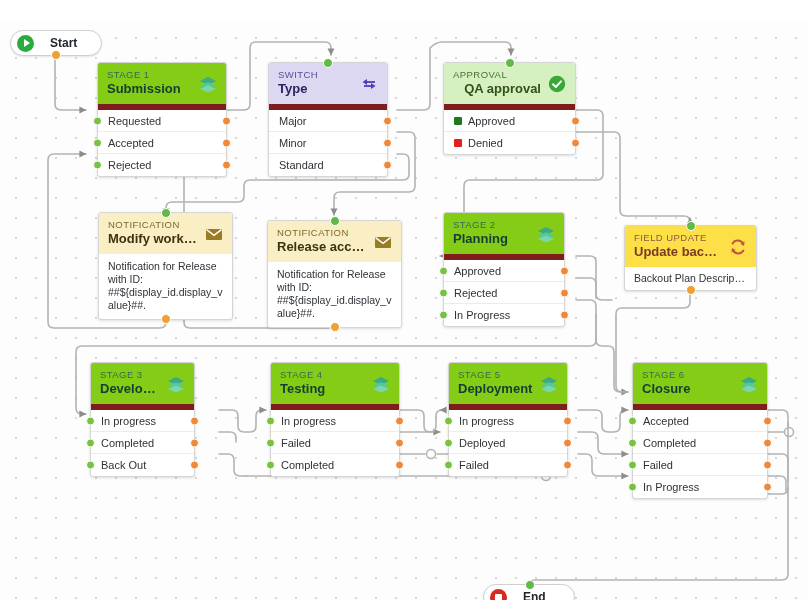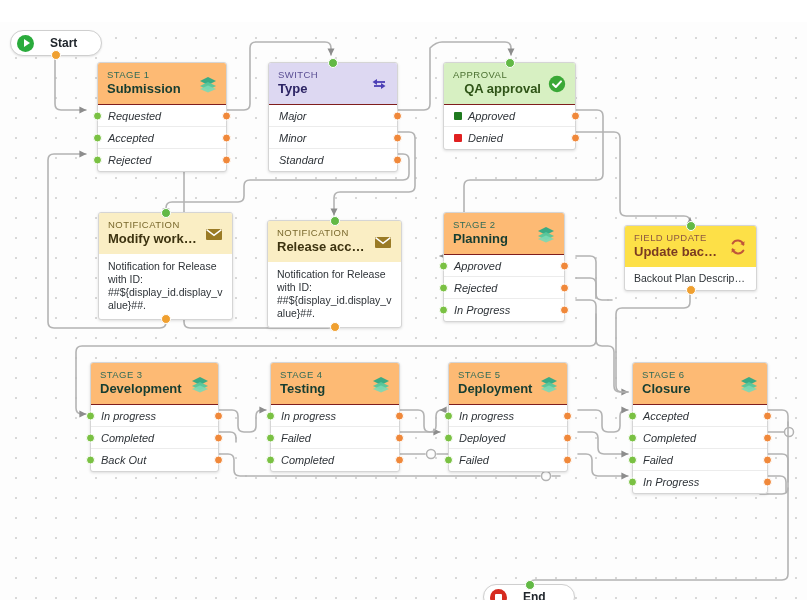--- a/index.html
+++ b/index.html
@@ -38,21 +38,21 @@
   .node{
     position:absolute;background:#fff;border:1px solid #d5d5d5;border-radius:3px;
     box-shadow:0 1px 3px rgba(0,0,0,.13);box-sizing:border-box;z-index:4;
   }
   .nhead{position:relative;padding:6px 34px 7px 9px;border-radius:2px 2px 0 0;}
   .ntype{font-size:9.5px;letter-spacing:.45px;line-height:12px;white-space:nowrap;}
   .ntitle{font-size:13px;font-weight:bold;line-height:16px;white-space:nowrap;
     overflow:hidden;text-overflow:ellipsis;}
   .nicon{position:absolute;right:8px;top:50%;transform:translateY(-50%);
     width:20px;height:20px;}
-  .rows{border-top:1px solid #7f1d1d;font-style:italic;}
+  .rows{border-top:6px solid #7f1d1d;}
   .row{position:relative;height:22px;display:flex;align-items:center;
     padding-left:10px;border-bottom:1px solid #ececec;box-sizing:border-box;}
   .row:last-child{border-bottom:none;}
   .rlbl{font-size:11px;color:#2e3338;line-height:12px;white-space:nowrap;}
   .body{padding:6px 8px 7px 9px;font-size:10.5px;line-height:13px;color:#2e3338;
     word-break:break-word;}
   .body.one{white-space:nowrap;overflow:hidden;text-overflow:ellipsis;padding:5px 9px;}
 
   
   .pin,.pout{position:absolute;width:9px;height:9px;border-radius:50%;
@@ -62,21 +62,21 @@
   .ptop{position:absolute;width:10px;height:10px;border-radius:50%;background:#62b945;
     border:1.5px solid #fff;box-sizing:border-box;left:50%;top:-5px;
     transform:translateX(-50%);z-index:6;}
   .pbot{position:absolute;width:10px;height:10px;border-radius:50%;background:#f0a030;
     border:1.5px solid #fff;box-sizing:border-box;left:50%;bottom:-5px;
     transform:translateX(-50%);z-index:6;}
   .pbot.start-p{background:#f0a030;}
   .sq{width:8px;height:8px;border-radius:1px;margin-right:6px;flex:none;}
 
   
-  .h-stage{background:#fdba74;}
+  .h-stage{background:#84cc16;}
   .h-stage .ntype{color:#2f6b57;}
   .h-stage .ntitle{color:#163d31;}
   .h-switch{background:#ddd8f2;}
   .h-switch .ntype{color:#5a4e93;}
   .h-switch .ntitle{color:#2c2464;}
   .h-approval{background:#d7f0c2;}
   .h-approval .ntype{color:#4a7030;}
   .h-approval .ntitle{color:#2f5417;text-align:right;}
   .h-notif{background:#faeec4;}
   .h-notif .ntype{color:#79682c;}
@@ -200,21 +200,21 @@
         <span class="pout"></span>
       </div>
       <div class="row">
         <span class="pin"></span>
         <span class="rlbl">Rejected</span>
         <span class="pout"></span>
       </div>
     </div>
   </div>
 
-  <div class="node" style="left:268px;top:40px;width:130px;">
+  <div class="node" style="left:268px;top:40px;width:120px;">
     <span class="ptop"></span>
     <div class="nhead h-switch">
       <div class="ntype">SWITCH</div>
       <div class="ntitle">Type</div>
       <span class="nicon">
         <svg viewBox="0 0 20 20" width="20" height="20">
           <path d="M8 5 L3.5 8 L8 11 Z" fill="#4b3fb5"></path>
           <path d="M7 8 L16 8" stroke="#4b3fb5" stroke-width="1.8" fill="none"></path>
           <path d="M12 9 L16.5 12 L12 15 Z" fill="#4b3fb5"></path>
           <path d="M13 12 L5 12" stroke="#4b3fb5" stroke-width="1.8" fill="none"></path>
@@ -337,21 +337,21 @@
           <path d="M4.6 12.4 A6 6 0 0 0 15.4 13.6" stroke="#c0563a" stroke-width="2" fill="none" stroke-linecap="round"></path>
           <path d="M16.6 4.2 L16 8.2 L12.3 7.2 Z" fill="#c0563a"></path>
           <path d="M3.4 15.8 L4 11.8 L7.7 12.8 Z" fill="#c0563a"></path>
         </svg>
       </span>
     </div>
     <div class="body one">Backout Plan Description : ...</div>
     <span class="pbot"></span>
   </div>
 
-  <div class="node" style="left:90px;top:340px;width:129px;">
+  <div class="node" style="left:90px;top:340px;width:105px;">
     <div class="nhead h-stage">
       <div class="ntype">STAGE 3</div>
       <div class="ntitle">Development</div>
       <span class="nicon">
         <svg viewBox="0 0 20 20" width="20" height="20">
           <path d="M10 3 L18 7 L10 11 L2 7 Z" fill="#3aab84"></path>
           <path d="M10 8 L18 12 L10 16 L2 12 Z" fill="#55c79c" opacity=".95"></path>
           <path d="M10 11.5 L18 15 L10 18.5 L2 15 Z" fill="#7ad9b5" opacity=".9"></path>
         </svg>
       </span>

